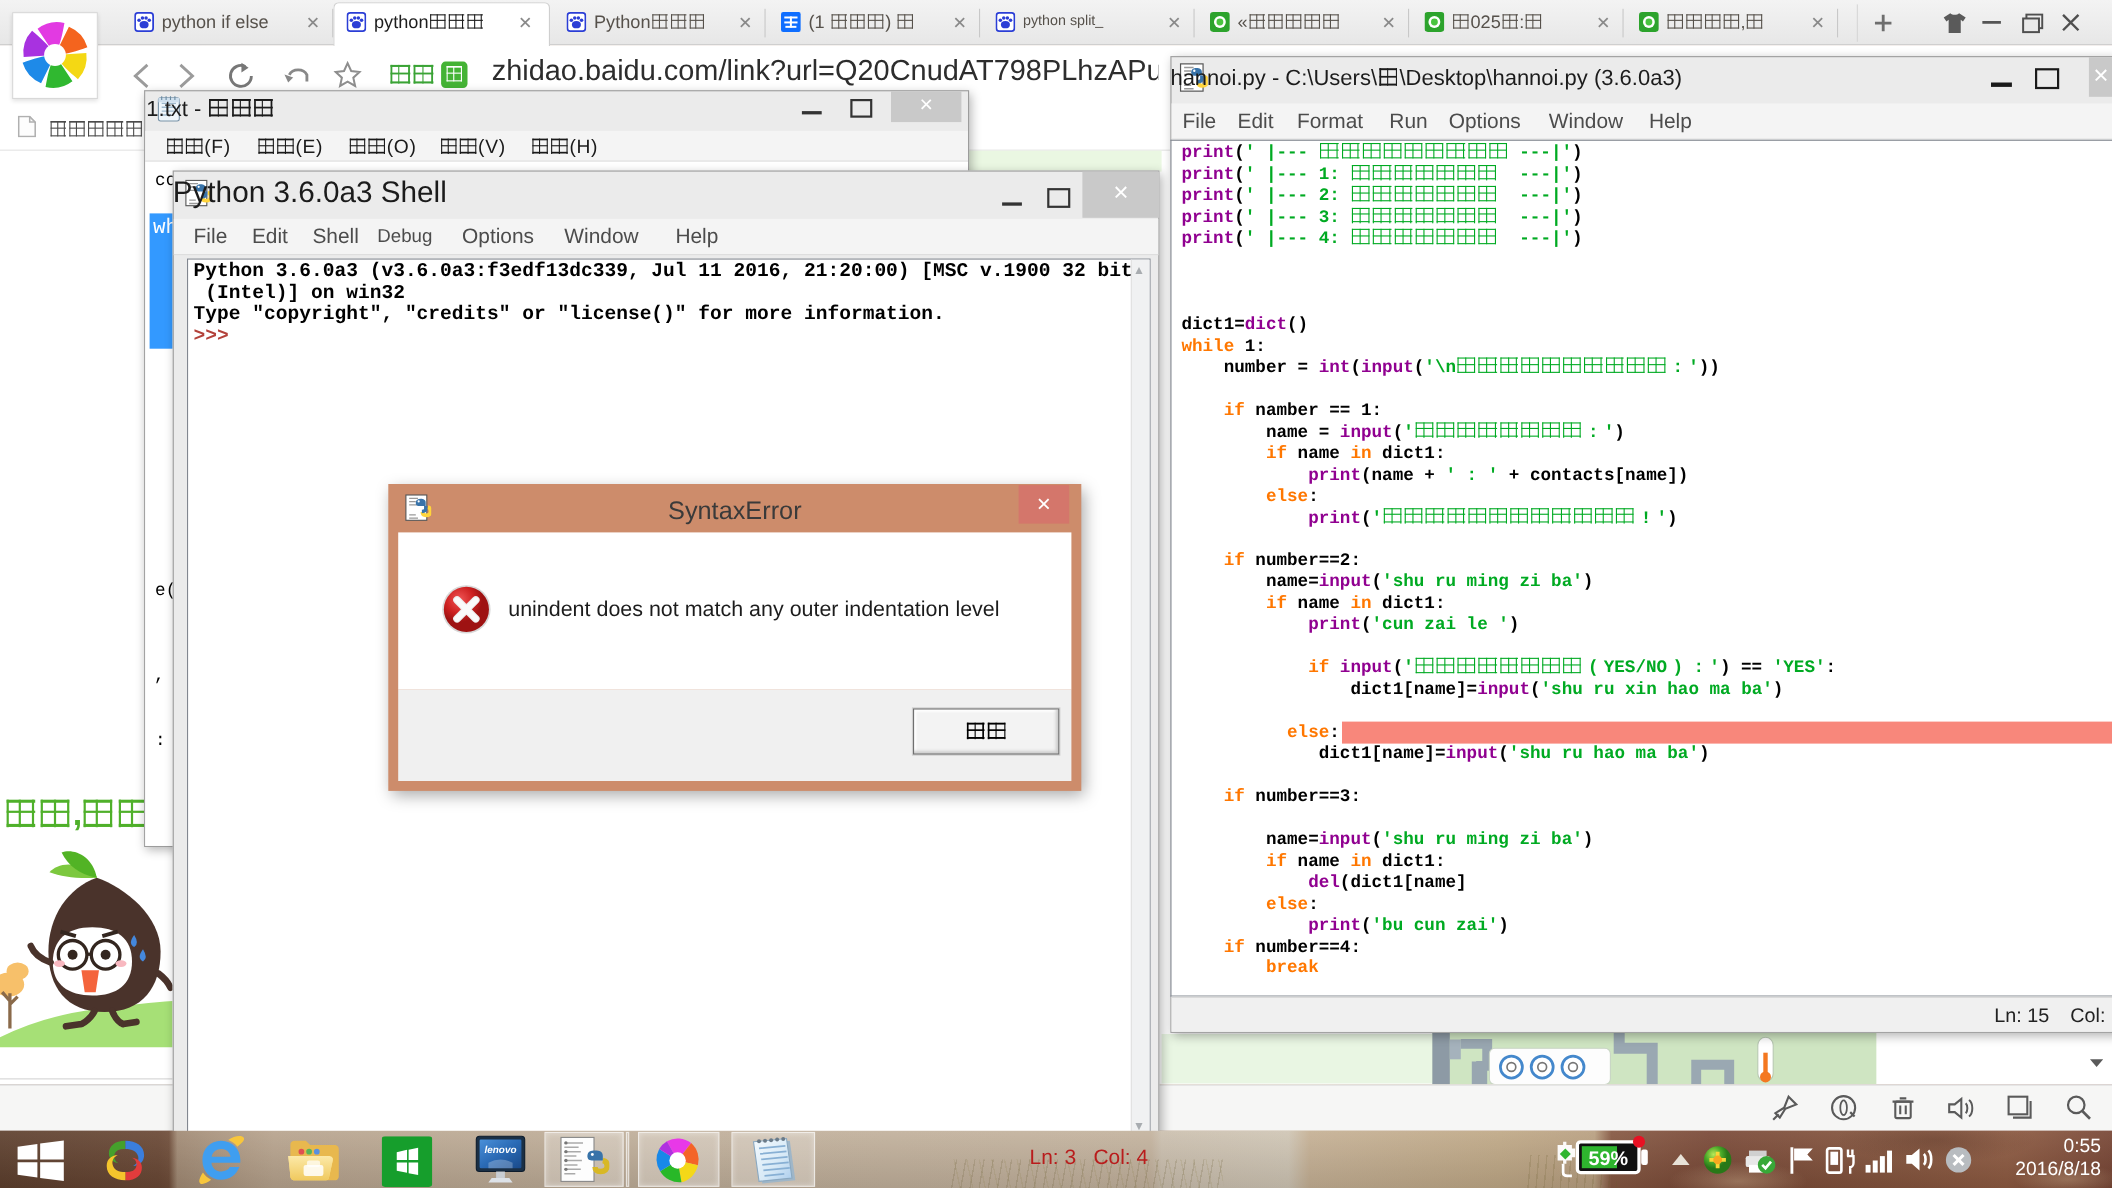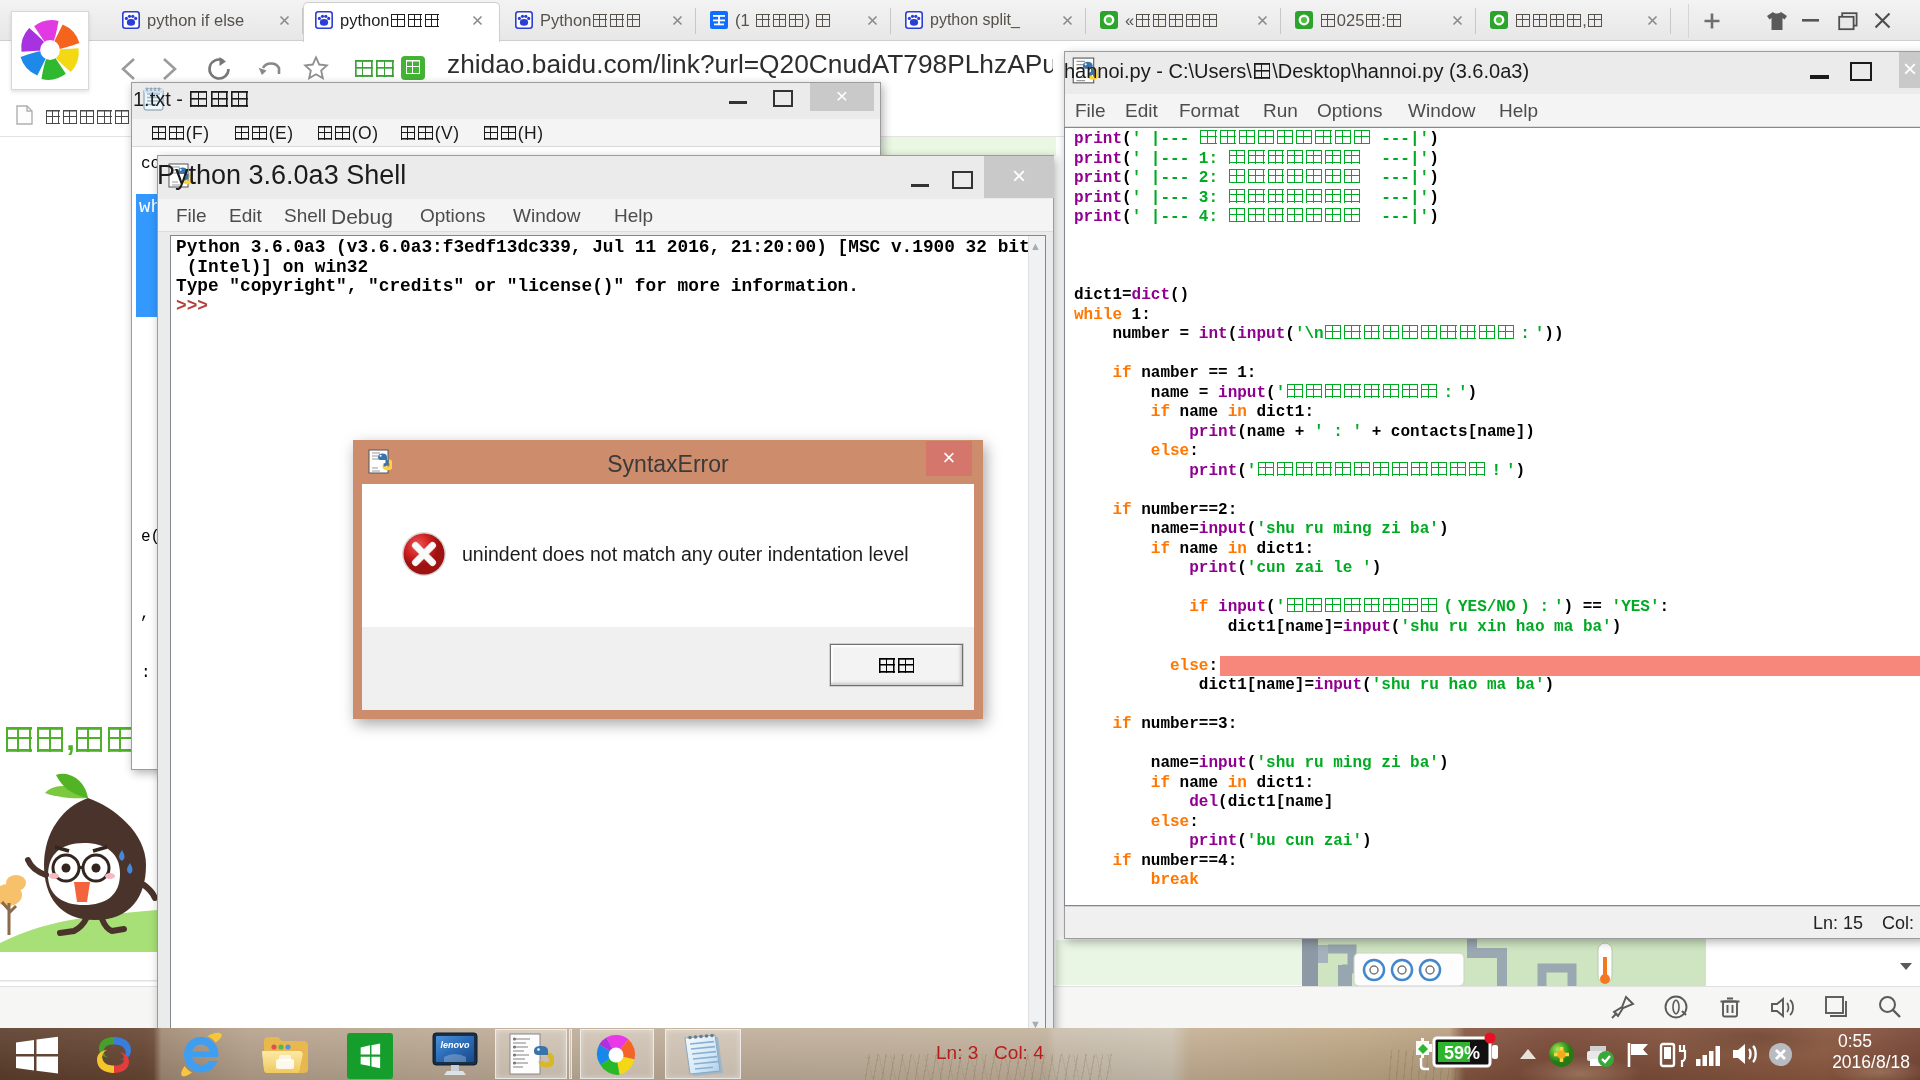--- a/index.html
+++ b/index.html
@@ -79,21 +79,21 @@
   </svg>
 <div class="ab" style="left:1085px;top:8px;width:1px;height:26px;background:#c8c8c8"></div>
 <div class="ab" style="left:905px;top:11px"><svg width="18" height="18" viewBox="0 0 18 18">
       <rect x="0.8" y="0.8" width="16.4" height="16.4" rx="2.5" fill="#fff" stroke="#2b3ed6" stroke-width="1.6"></rect>
       <ellipse cx="9" cy="11.4" rx="4.1" ry="3.3" fill="#2b3ed6"></ellipse>
       <circle cx="4.4" cy="7.4" r="1.6" fill="#2b3ed6"></circle>
       <circle cx="7.5" cy="5.3" r="1.6" fill="#2b3ed6"></circle>
       <circle cx="10.8" cy="5.3" r="1.6" fill="#2b3ed6"></circle>
       <circle cx="13.7" cy="7.4" r="1.6" fill="#2b3ed6"></circle>
     </svg></div>
-<div class="ab" style="left:930px;top:11px;width:127px;height:20px;overflow:hidden;font-size:16px;color:#56514b;white-space:nowrap">python split_</div>
+<div class="ab" style="left:930px;top:11px;width:127px;height:20px;overflow:hidden;font-size:13px;color:#56514b;white-space:nowrap">python split_</div>
 <svg class="ab" style="left:1061px;top:14px" width="13" height="13" viewBox="0 0 13 13">
     <path d="M2.5 2.5 L10.5 10.5 M10.5 2.5 L2.5 10.5" stroke="#8a8a8a" stroke-width="1.6"></path>
   </svg>
 <div class="ab" style="left:1280px;top:8px;width:1px;height:26px;background:#c8c8c8"></div>
 <div class="ab" style="left:1100px;top:11px"><svg width="18" height="18" viewBox="0 0 18 18">
       <rect width="18" height="18" rx="3" fill="#2ca32c"></rect>
       <circle cx="9" cy="9" r="5.4" fill="#fff"></circle>
       <circle cx="9" cy="9" r="3.1" fill="#49c43f"></circle>
     </svg></div>
 <div class="ab" style="left:1125px;top:11px;width:127px;height:20px;overflow:hidden;font-size:16.5px;color:#56514b;white-space:nowrap">«<i class="g"></i><i class="g"></i><i class="g"></i><i class="g"></i><i class="g"></i></div>
@@ -325,21 +325,21 @@
 <circle cx="14.6" cy="6.8" r="1" fill="#fff"></circle>
   </svg>
 <div class="ttl" style="left:157px;top:160px;width:921px;font-size:27px">Python 3.6.0a3 Shell</div>
 <div class="ab" style="left:911px;top:184px;width:18px;height:3px;background:#333"></div>
 <div class="ab" style="left:952px;top:171px;width:21px;height:18px;border:2px solid #333;background:#ebebeb"></div>
 <div class="cbtn" style="left:984px;top:156px;width:70px;height:42px;font-size:24px;line-height:40px;background:#c9c9c9">×</div>
 <div class="ab" style="left:158px;top:199px;width:895px;height:33px;background:#f4f4f4;border-bottom:1px solid #dcdcdc"></div>
 <div class="ab" style="left:176px;top:205px;font-size:19px;color:#4c4c4c">File</div>
 <div class="ab" style="left:229px;top:205px;font-size:19px;color:#4c4c4c">Edit</div>
 <div class="ab" style="left:284px;top:205px;font-size:19px;color:#4c4c4c">Shell</div>
-<div class="ab" style="left:331px;top:205px;font-size:21px;color:#4c4c4c">Debug</div>
+<div class="ab" style="left:343px;top:205px;font-size:17px;color:#4c4c4c">Debug</div>
 <div class="ab" style="left:420px;top:205px;font-size:19px;color:#4c4c4c">Options</div>
 <div class="ab" style="left:513px;top:205px;font-size:19px;color:#4c4c4c">Window</div>
 <div class="ab" style="left:614px;top:205px;font-size:19px;color:#4c4c4c">Help</div>
 <div class="ab" style="left:170px;top:235px;width:876px;height:806px;background:#fff;border:1px solid #828790"></div>
 <div class="ab" style="left:1028px;top:236px;width:17px;height:804px;background:#f0f1f2;border-left:1px solid #e0e0e0"></div>
 <div class="ab" style="left:1030px;top:240px;color:#a8acb0;font-size:11px">▲</div>
 <div class="ab" style="left:1030px;top:1018px;color:#a8acb0;font-size:11px">▼</div>
 <div class="ab mono" style="left:176px;top:238px;font-size:17.8px;line-height:19.5px;color:#000">Python 3.6.0a3 (v3.6.0a3:f3edf13dc339, Jul 11 2016, 21:20:00) [MSC v.1900 32 bit
  (Intel)] on win32
 Type "copyright", "credits" or "license()" for more information.
@@ -603,13 +603,13 @@
     <rect x="21.5" y="4" width="4.5" height="20" fill="#fff"></rect>
   </svg>
 <svg class="ab" style="left:1730px;top:1040px" width="30" height="28" viewBox="0 0 30 28">
 <path d="M3 10 H8 L15 4 V24 L8 18 H3 Z" fill="#fff"></path>
     <path d="M19 9 C21 11 21 17 19 19 M23 6 C26.5 9 26.5 19 23 22" stroke="#fff" stroke-width="2.4" fill="none"></path>
   </svg>
 <svg class="ab" style="left:1768px;top:1042px" width="25" height="25" viewBox="0 0 25 25">
 <circle cx="12.5" cy="12.5" r="11.5" fill="#b8bcc0"></circle>
     <path d="M8 8 L17 17 M17 8 L8 17" stroke="#fff" stroke-width="2.8"></path>
   </svg>
-<div class="ab" style="left:1800px;top:1031px;width:110px;text-align:center;font-size:17.5px;color:#fff">0:55</div>
+<div class="ab" style="left:1800px;top:1031px;width:110px;text-align:right;font-size:17.5px;color:#fff">0:55</div>
 <div class="ab" style="left:1790px;top:1052px;width:120px;text-align:right;font-size:17.5px;color:#fff">2016/8/18</div>
 </body></html>

